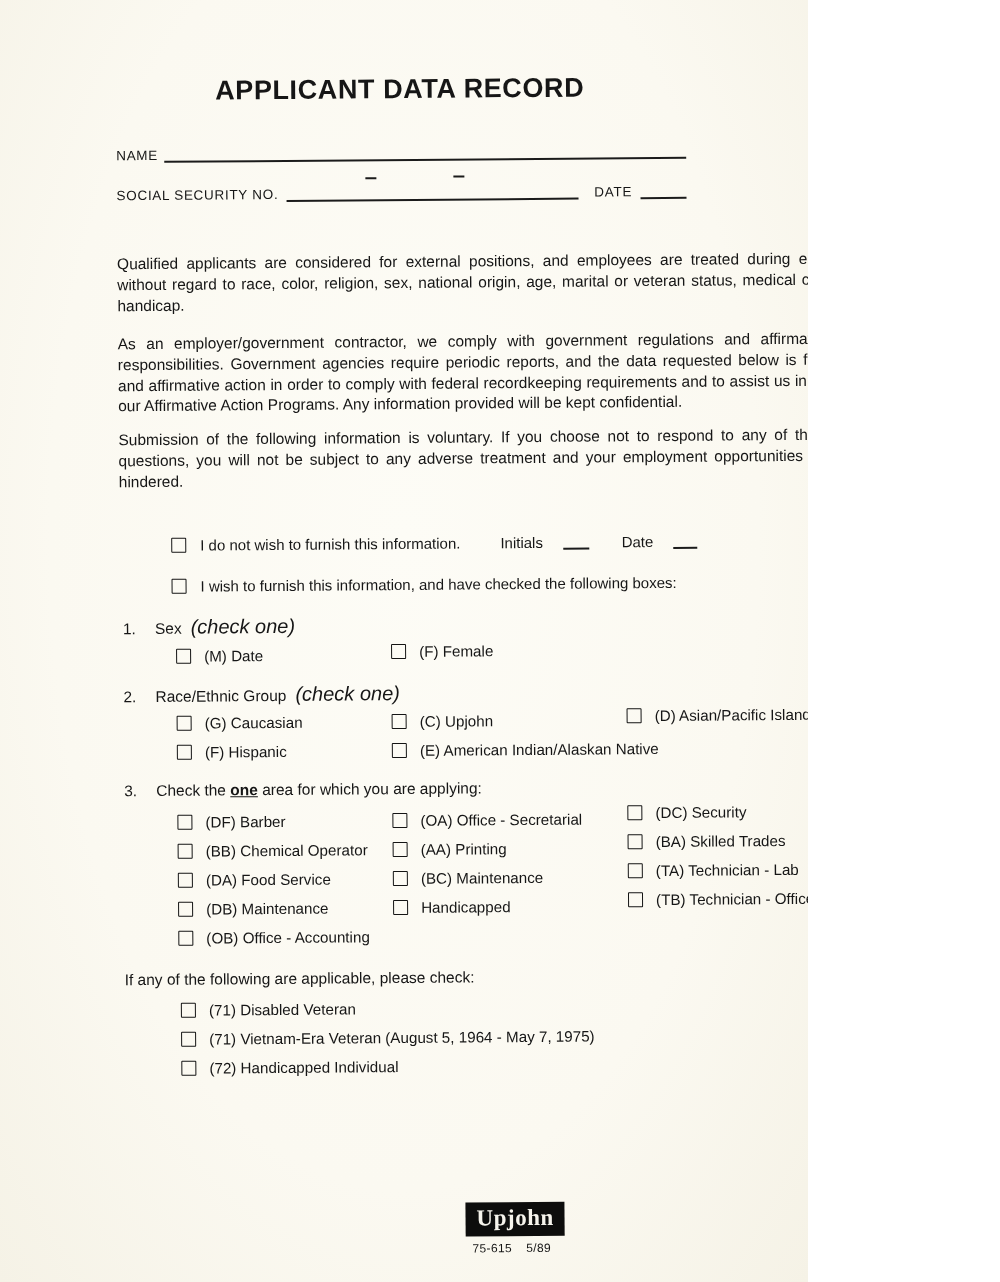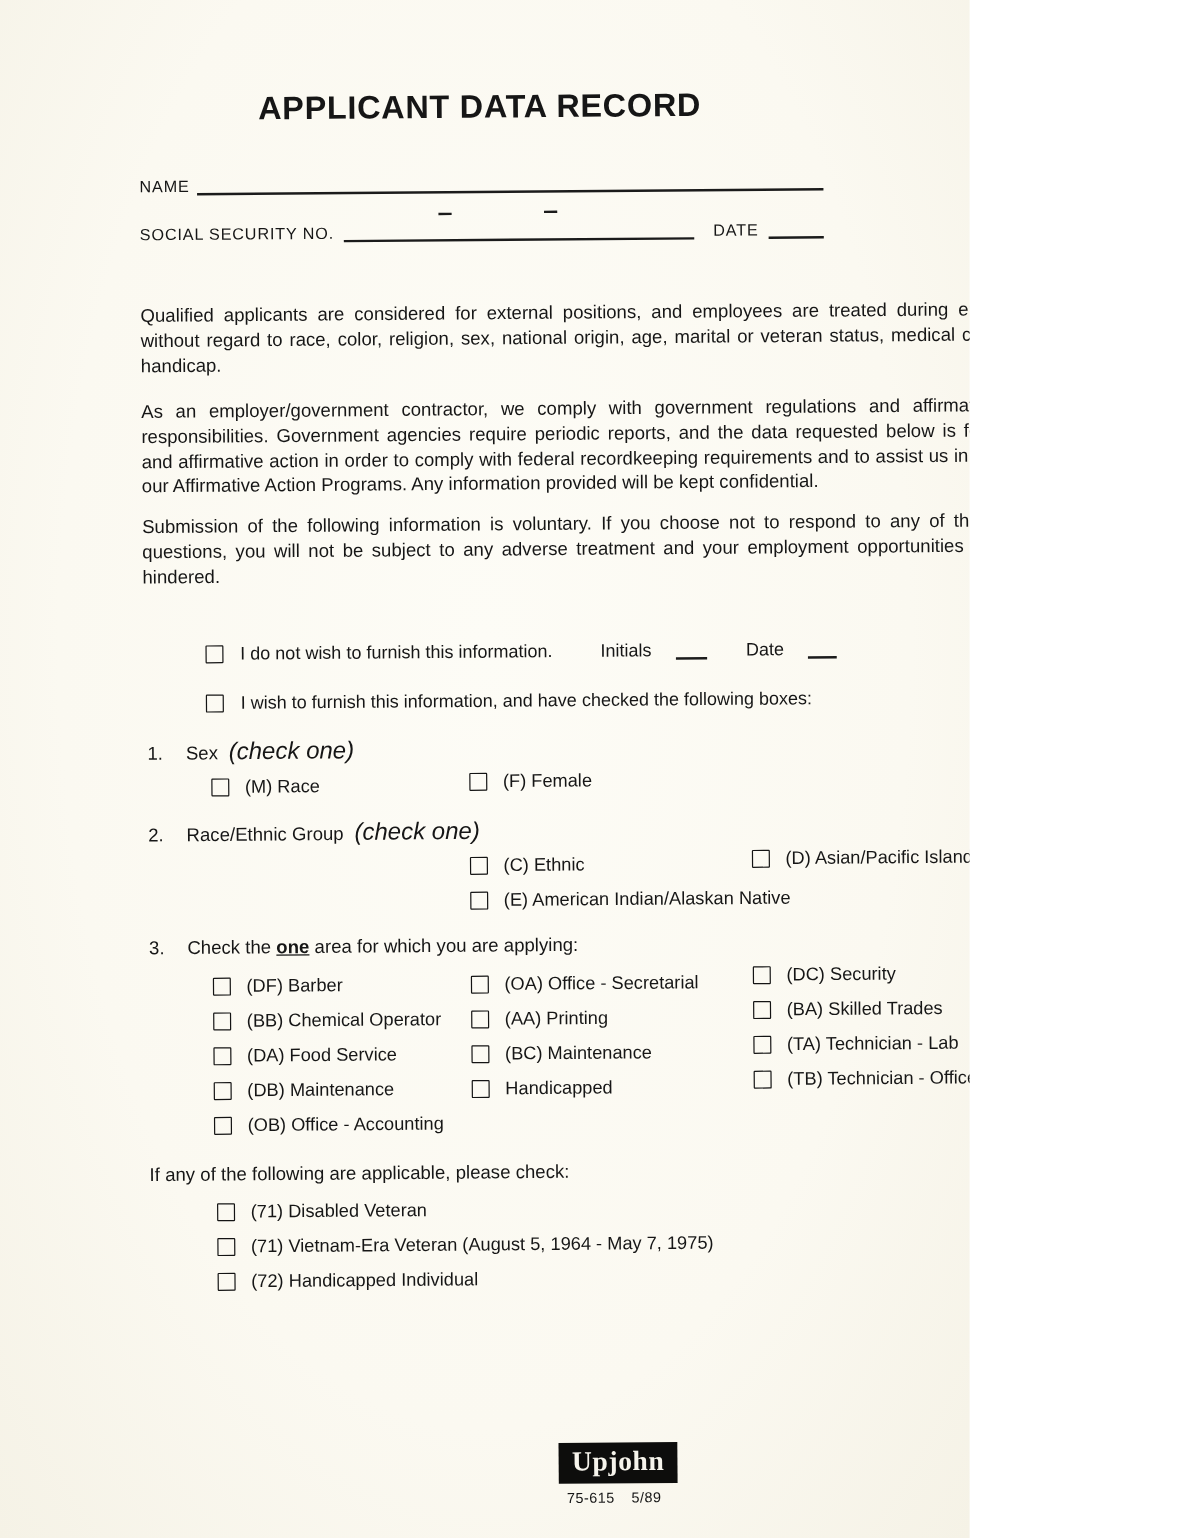--- a/index.html
+++ b/index.html
@@ -114,37 +114,47 @@
       <span class="cb"></span>
       <span>I wish to furnish this information, and have checked the following boxes:</span>
     </div>
 
     <div class="sec-head head-sex">
       <span class="sec-num">1.</span><span>Sex</span><span class="note">(check one)</span>
     </div>
     <div class="col sex-c1">
       <div class="opt">
         <span class="cb"></span>
-        <span>(M) Race</span>
+        <span>(M) Date</span>
       </div>
     </div>
     <div class="col sex-c2">
       <div class="opt">
         <span class="cb"></span>
         <span>(F) Female</span>
       </div>
     </div>
 
     <div class="sec-head head-race">
       <span class="sec-num">2.</span><span>Race/Ethnic Group</span><span class="note">(check one)</span>
     </div>
+    <div class="col race-c1">
+      <div class="opt">
+        <span class="cb"></span>
+        <span>(G) Caucasian</span>
+      </div>
+      <div class="opt">
+        <span class="cb"></span>
+        <span>(F) Hispanic</span>
+      </div>
+    </div>
     <div class="col race-c2">
       <div class="opt">
         <span class="cb"></span>
-        <span>(C) Ethnic</span>
+        <span>(C) Upjohn</span>
       </div>
       <div class="opt">
         <span class="cb"></span>
         <span>(E) American Indian/Alaskan Native</span>
       </div>
     </div>
     <div class="col race-c3">
       <div class="opt">
         <span class="cb"></span>
         <span>(D) Asian/Pacific Islander</span>

